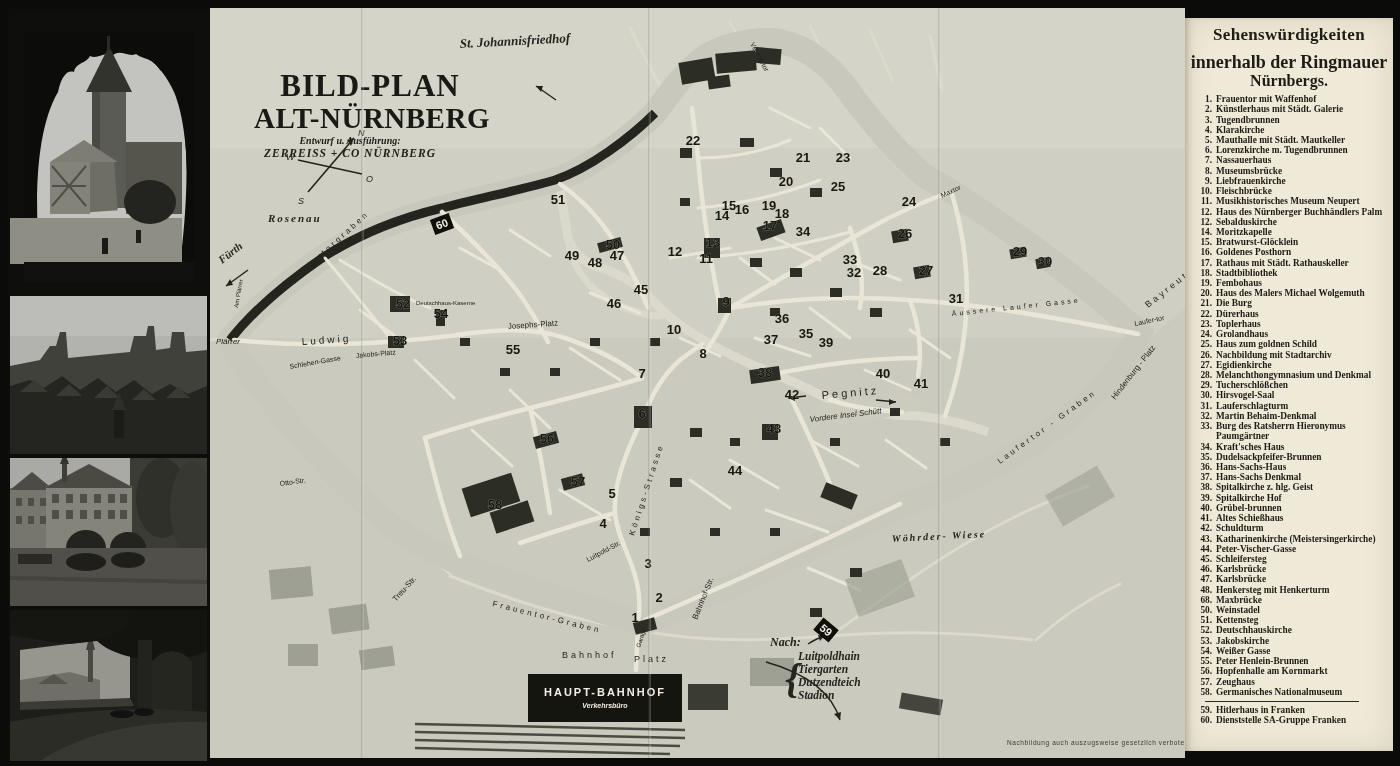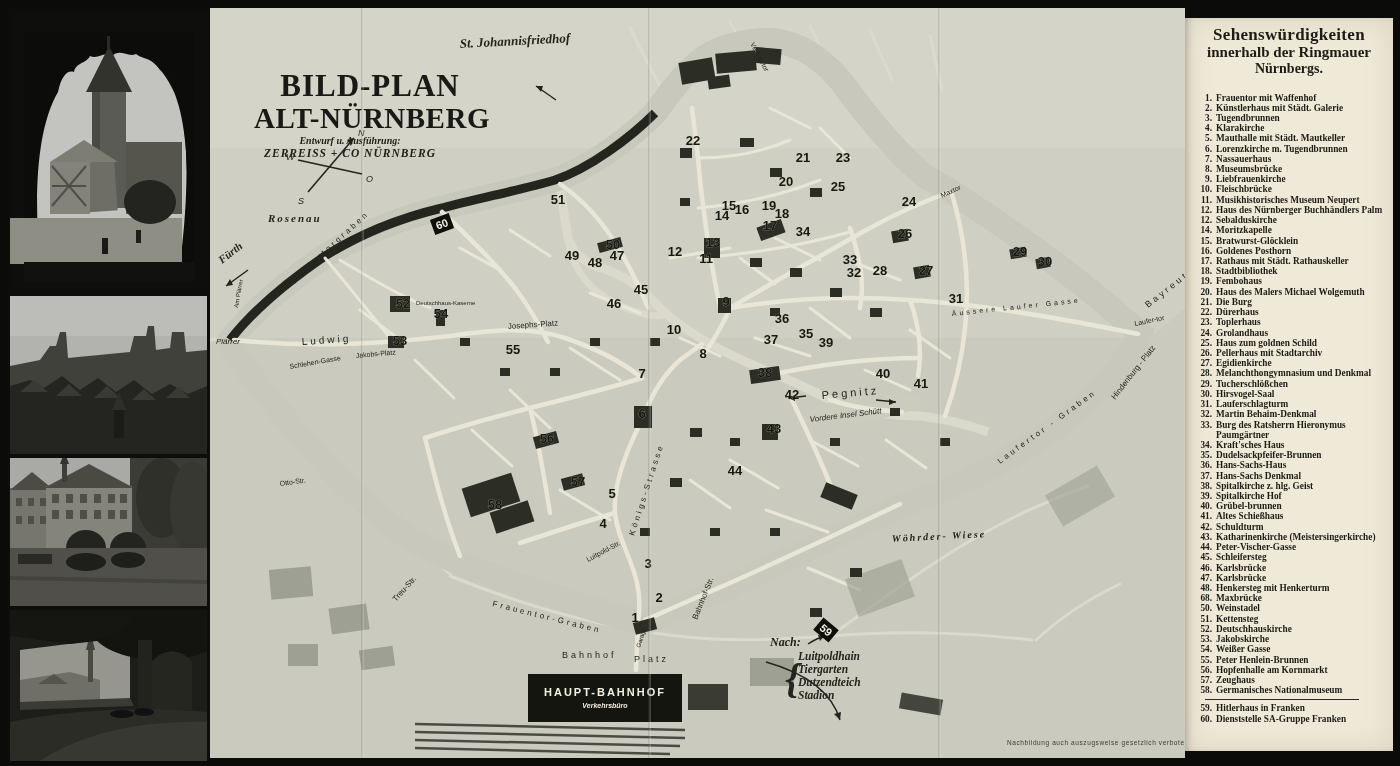--- a/index.html
+++ b/index.html
@@ -28,22 +28,22 @@
   .bld{fill:#2c2e26;}
   .bldg{fill:#9da092;}
   .fold{position:absolute;top:0;bottom:0;width:3px;
         background:linear-gradient(90deg,rgba(50,48,38,.18),rgba(255,255,250,.25));}
   
   #legend{position:absolute;left:1185px;top:18px;width:208px;height:733px;
           background:#efe9d8;box-shadow:inset 6px 0 10px -6px rgba(70,65,45,.5), inset 0 0 30px rgba(120,110,80,.18);
           color:#1d1c15;}
   #legend .lt{font-weight:bold;text-align:center;line-height:1.12;}
   #lt1{font-size:17px;padding-top:7px;letter-spacing:.3px;}
-  #lt2{font-size:15px;}
-  #lt3{font-size:14px;margin-bottom:15px;}
+  #lt2{font-size:18px;margin-top:8px;}
+  #lt3{font-size:16px;margin-bottom:3px;}
   #legend-list{padding:1px 6px 0 10px;}
   .leg-item{display:flex;font-size:9.3px;font-weight:bold;line-height:1.1;}
   .leg-item .num{width:17px;text-align:right;flex:none;margin-right:4px;}
   .leg-item .lab{flex:1;}
   .leg-divider{border-top:1.2px solid #2a2a22;margin:4px 28px 3px 10px;}
 </style>
 </head>
 <body>
 
 <div id="stage">
@@ -560,21 +560,21 @@
         <div class="leg-item">
           <span class="num">24.</span>
           <span class="lab">Grolandhaus</span>
         </div>
         <div class="leg-item">
           <span class="num">25.</span>
           <span class="lab">Haus zum goldnen Schild</span>
         </div>
         <div class="leg-item">
           <span class="num">26.</span>
-          <span class="lab">Pellerhaus mit Stadtarchiv</span>
+          <span class="lab">Nachbildung mit Stadtarchiv</span>
         </div>
         <div class="leg-item">
           <span class="num">27.</span>
           <span class="lab">Egidienkirche</span>
         </div>
         <div class="leg-item">
           <span class="num">28.</span>
           <span class="lab">Melanchthongymnasium und Denkmal</span>
         </div>
         <div class="leg-item">

